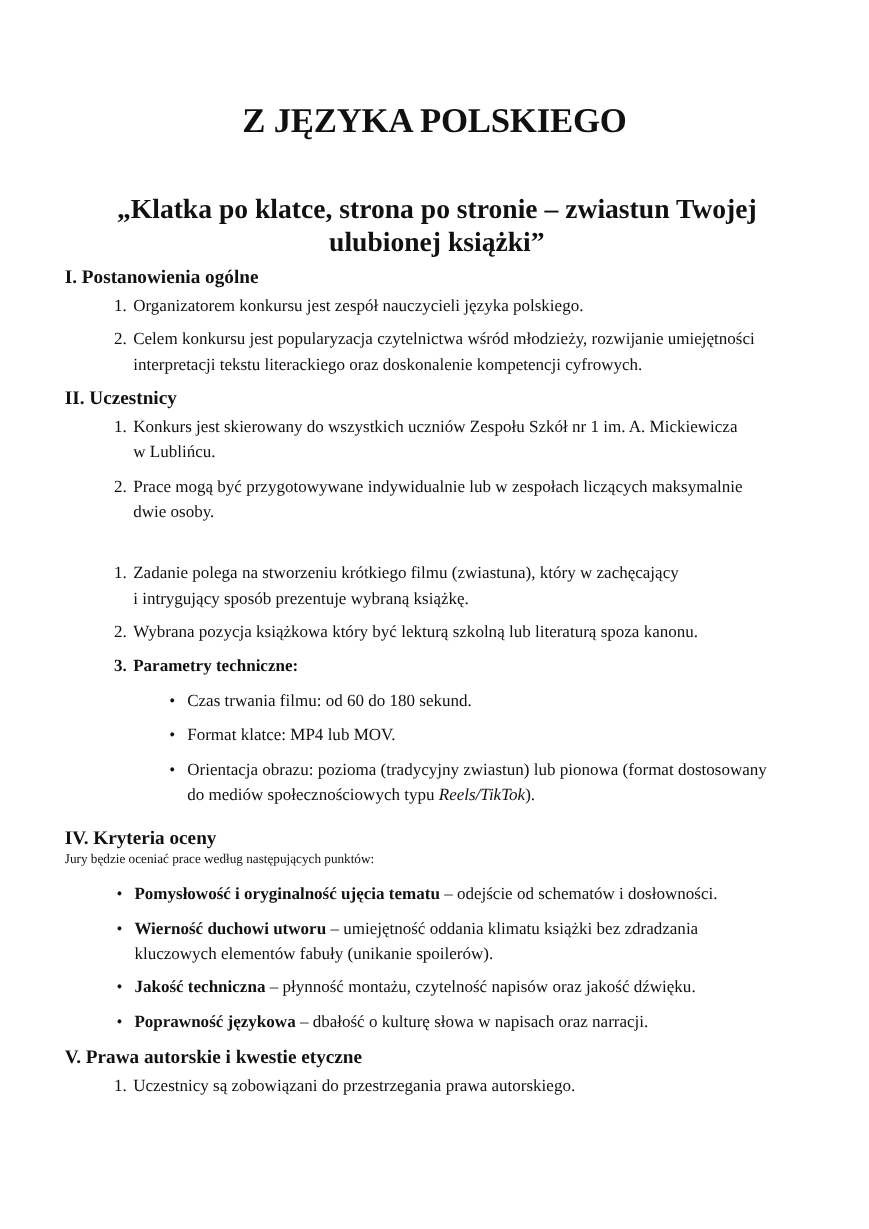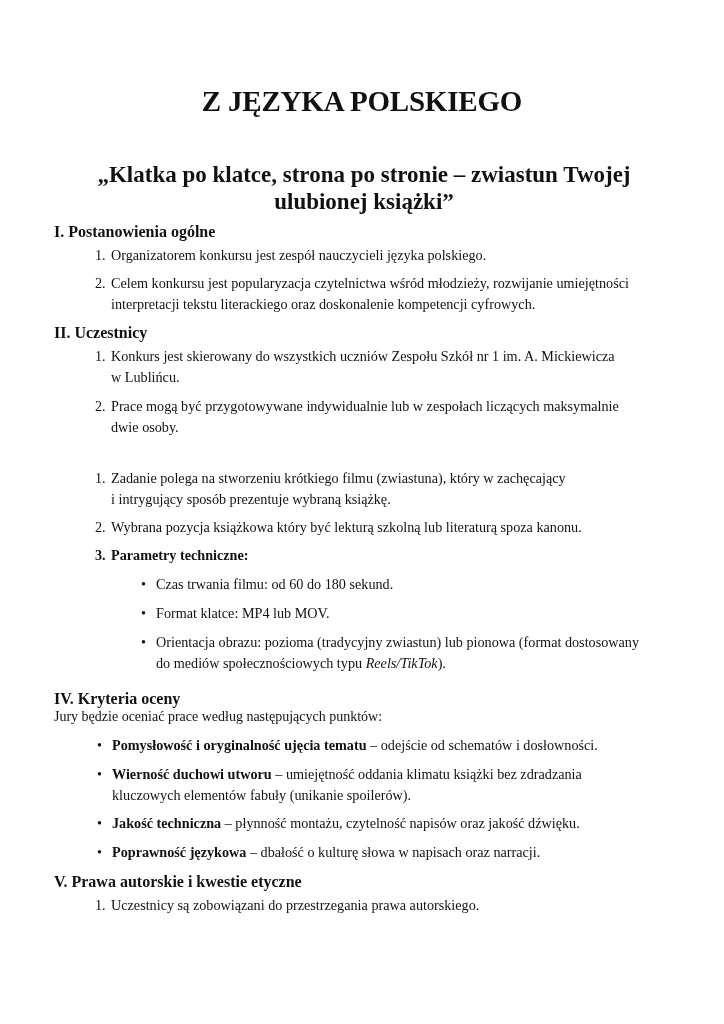--- a/index.html
+++ b/index.html
@@ -70,21 +70,21 @@
     .item .bullet {
       position: absolute;
       left: -15px;
       top: 0;
     }
     .item b { font-weight: bold; }
     .item i { font-style: italic; }
     .intro {
       position: absolute;
       left: 54px;
-      font-size: 14px;
+      font-size: 11px;
       line-height: 21px;
       margin: 0;
     }
   </style>
 </head>
 <body>
 
 <div class="page">
 
   <h1 class="doc-title">

